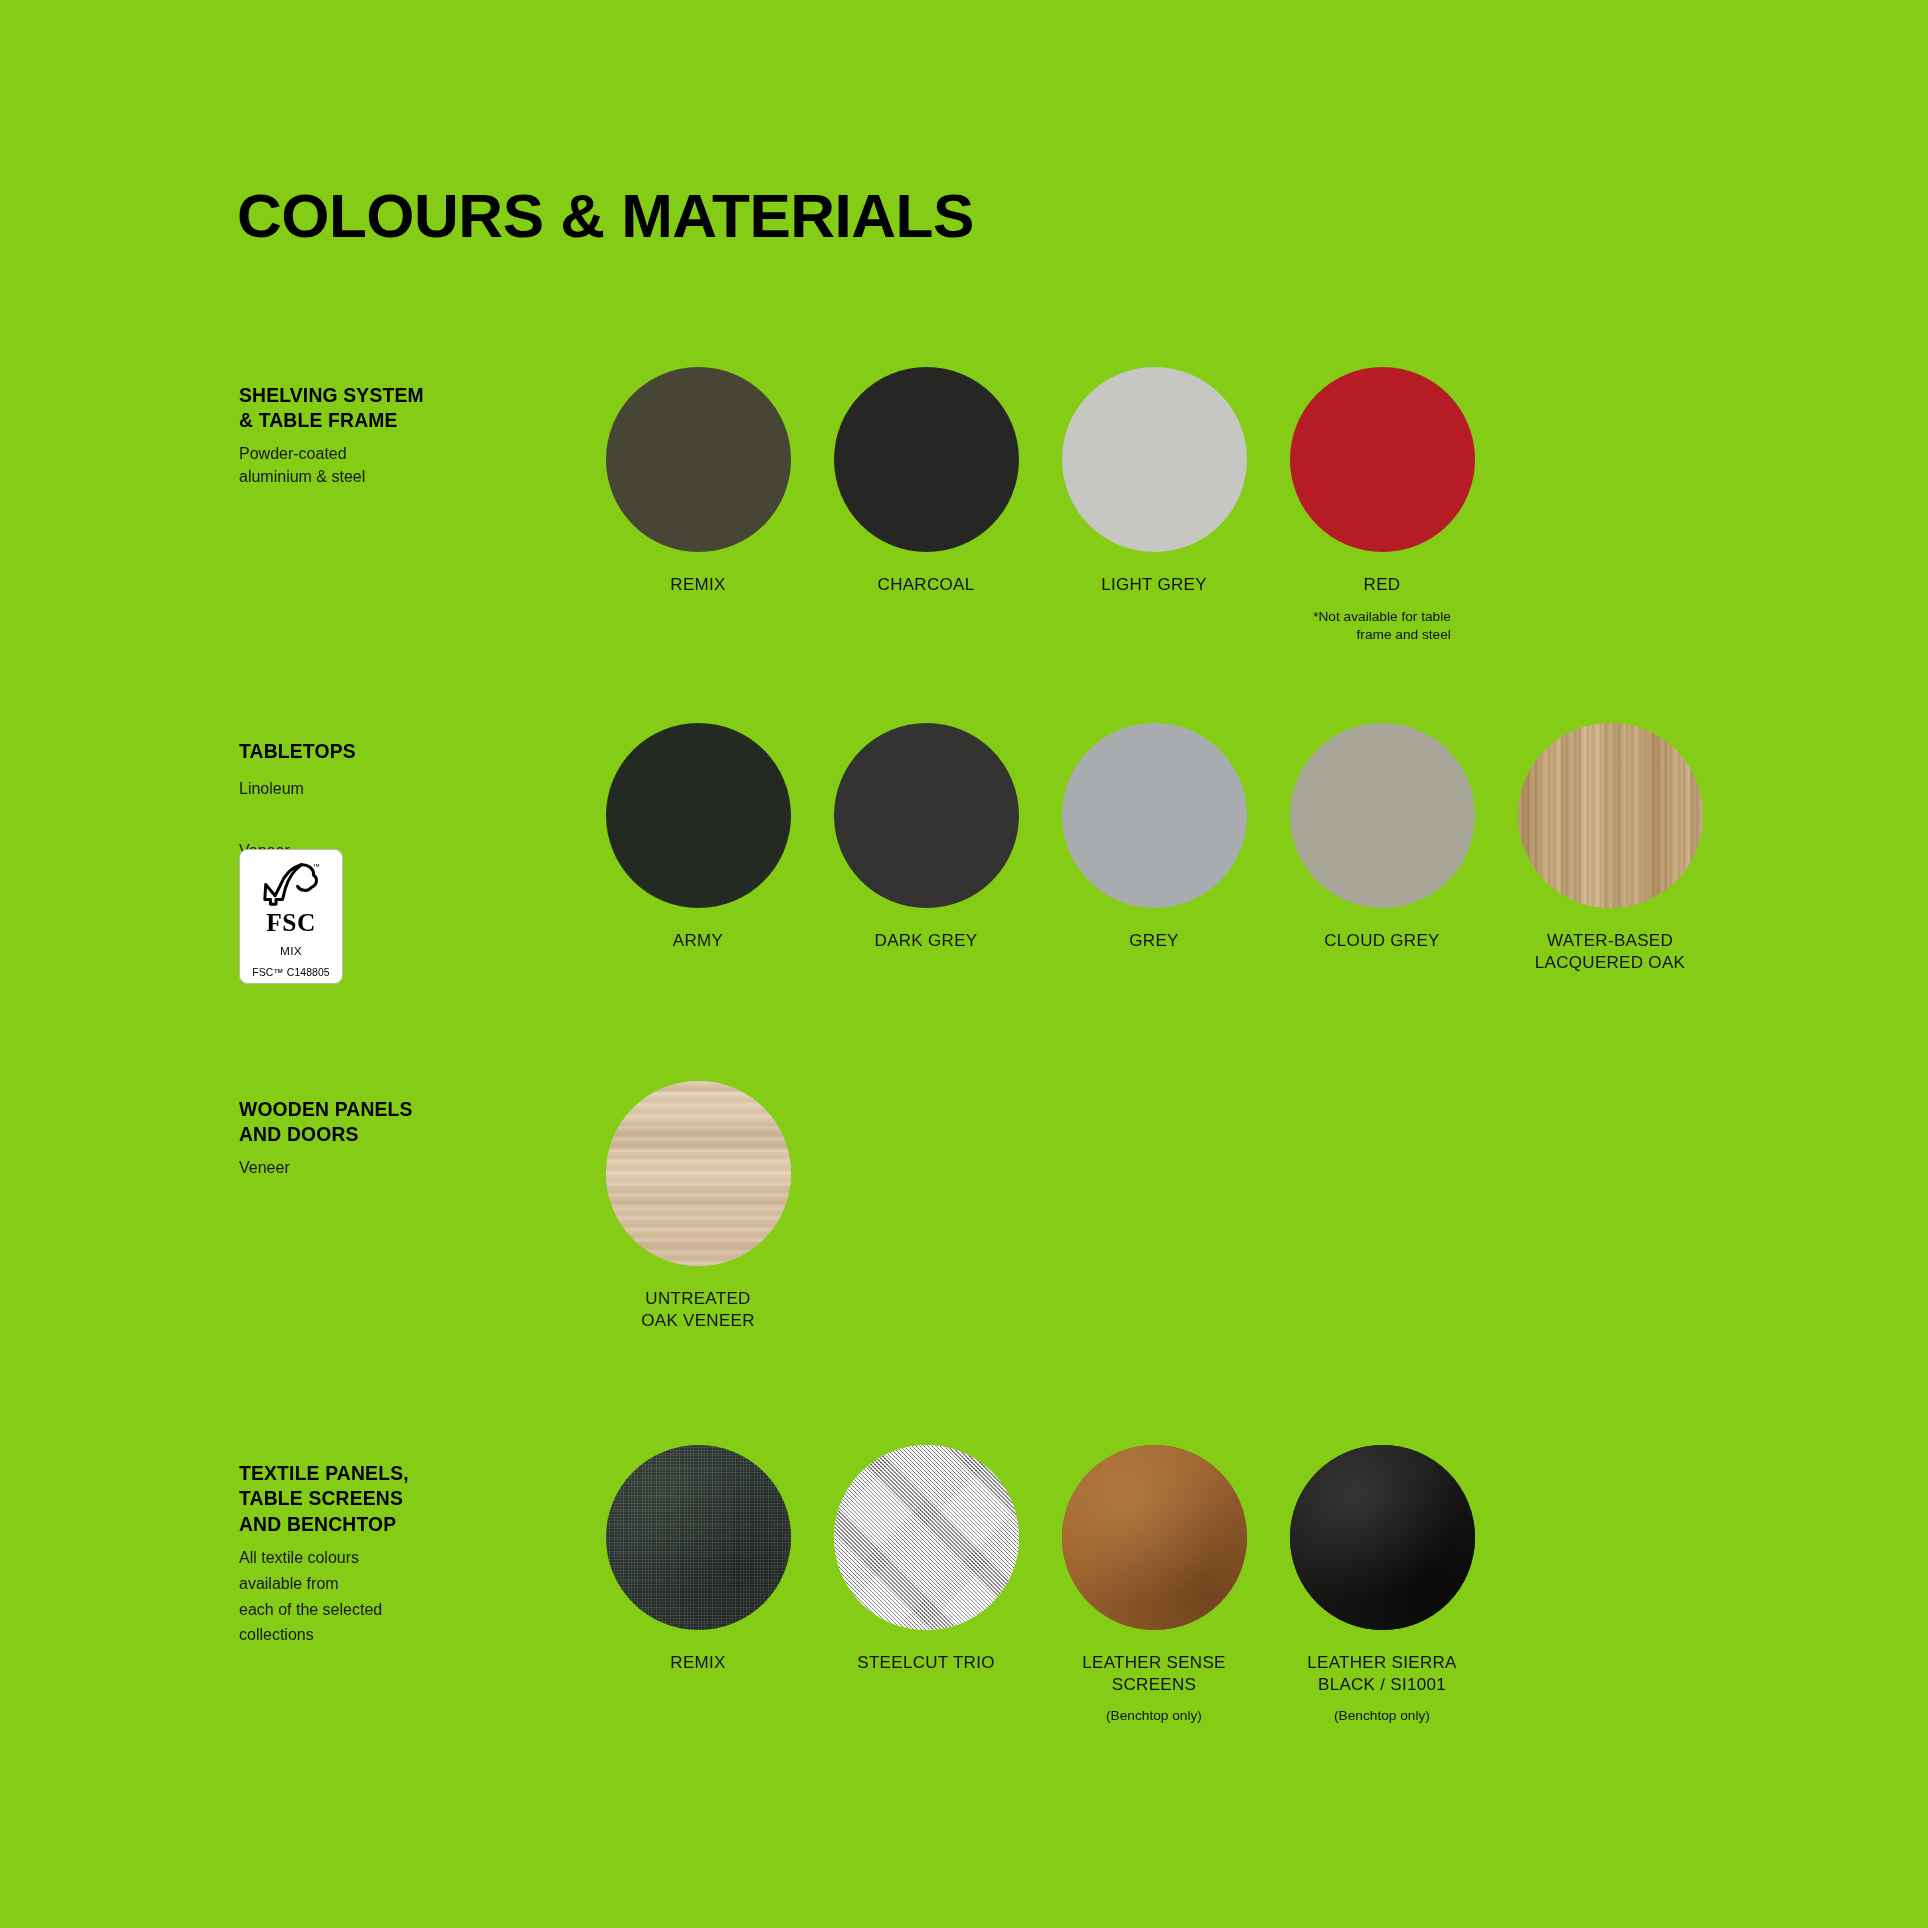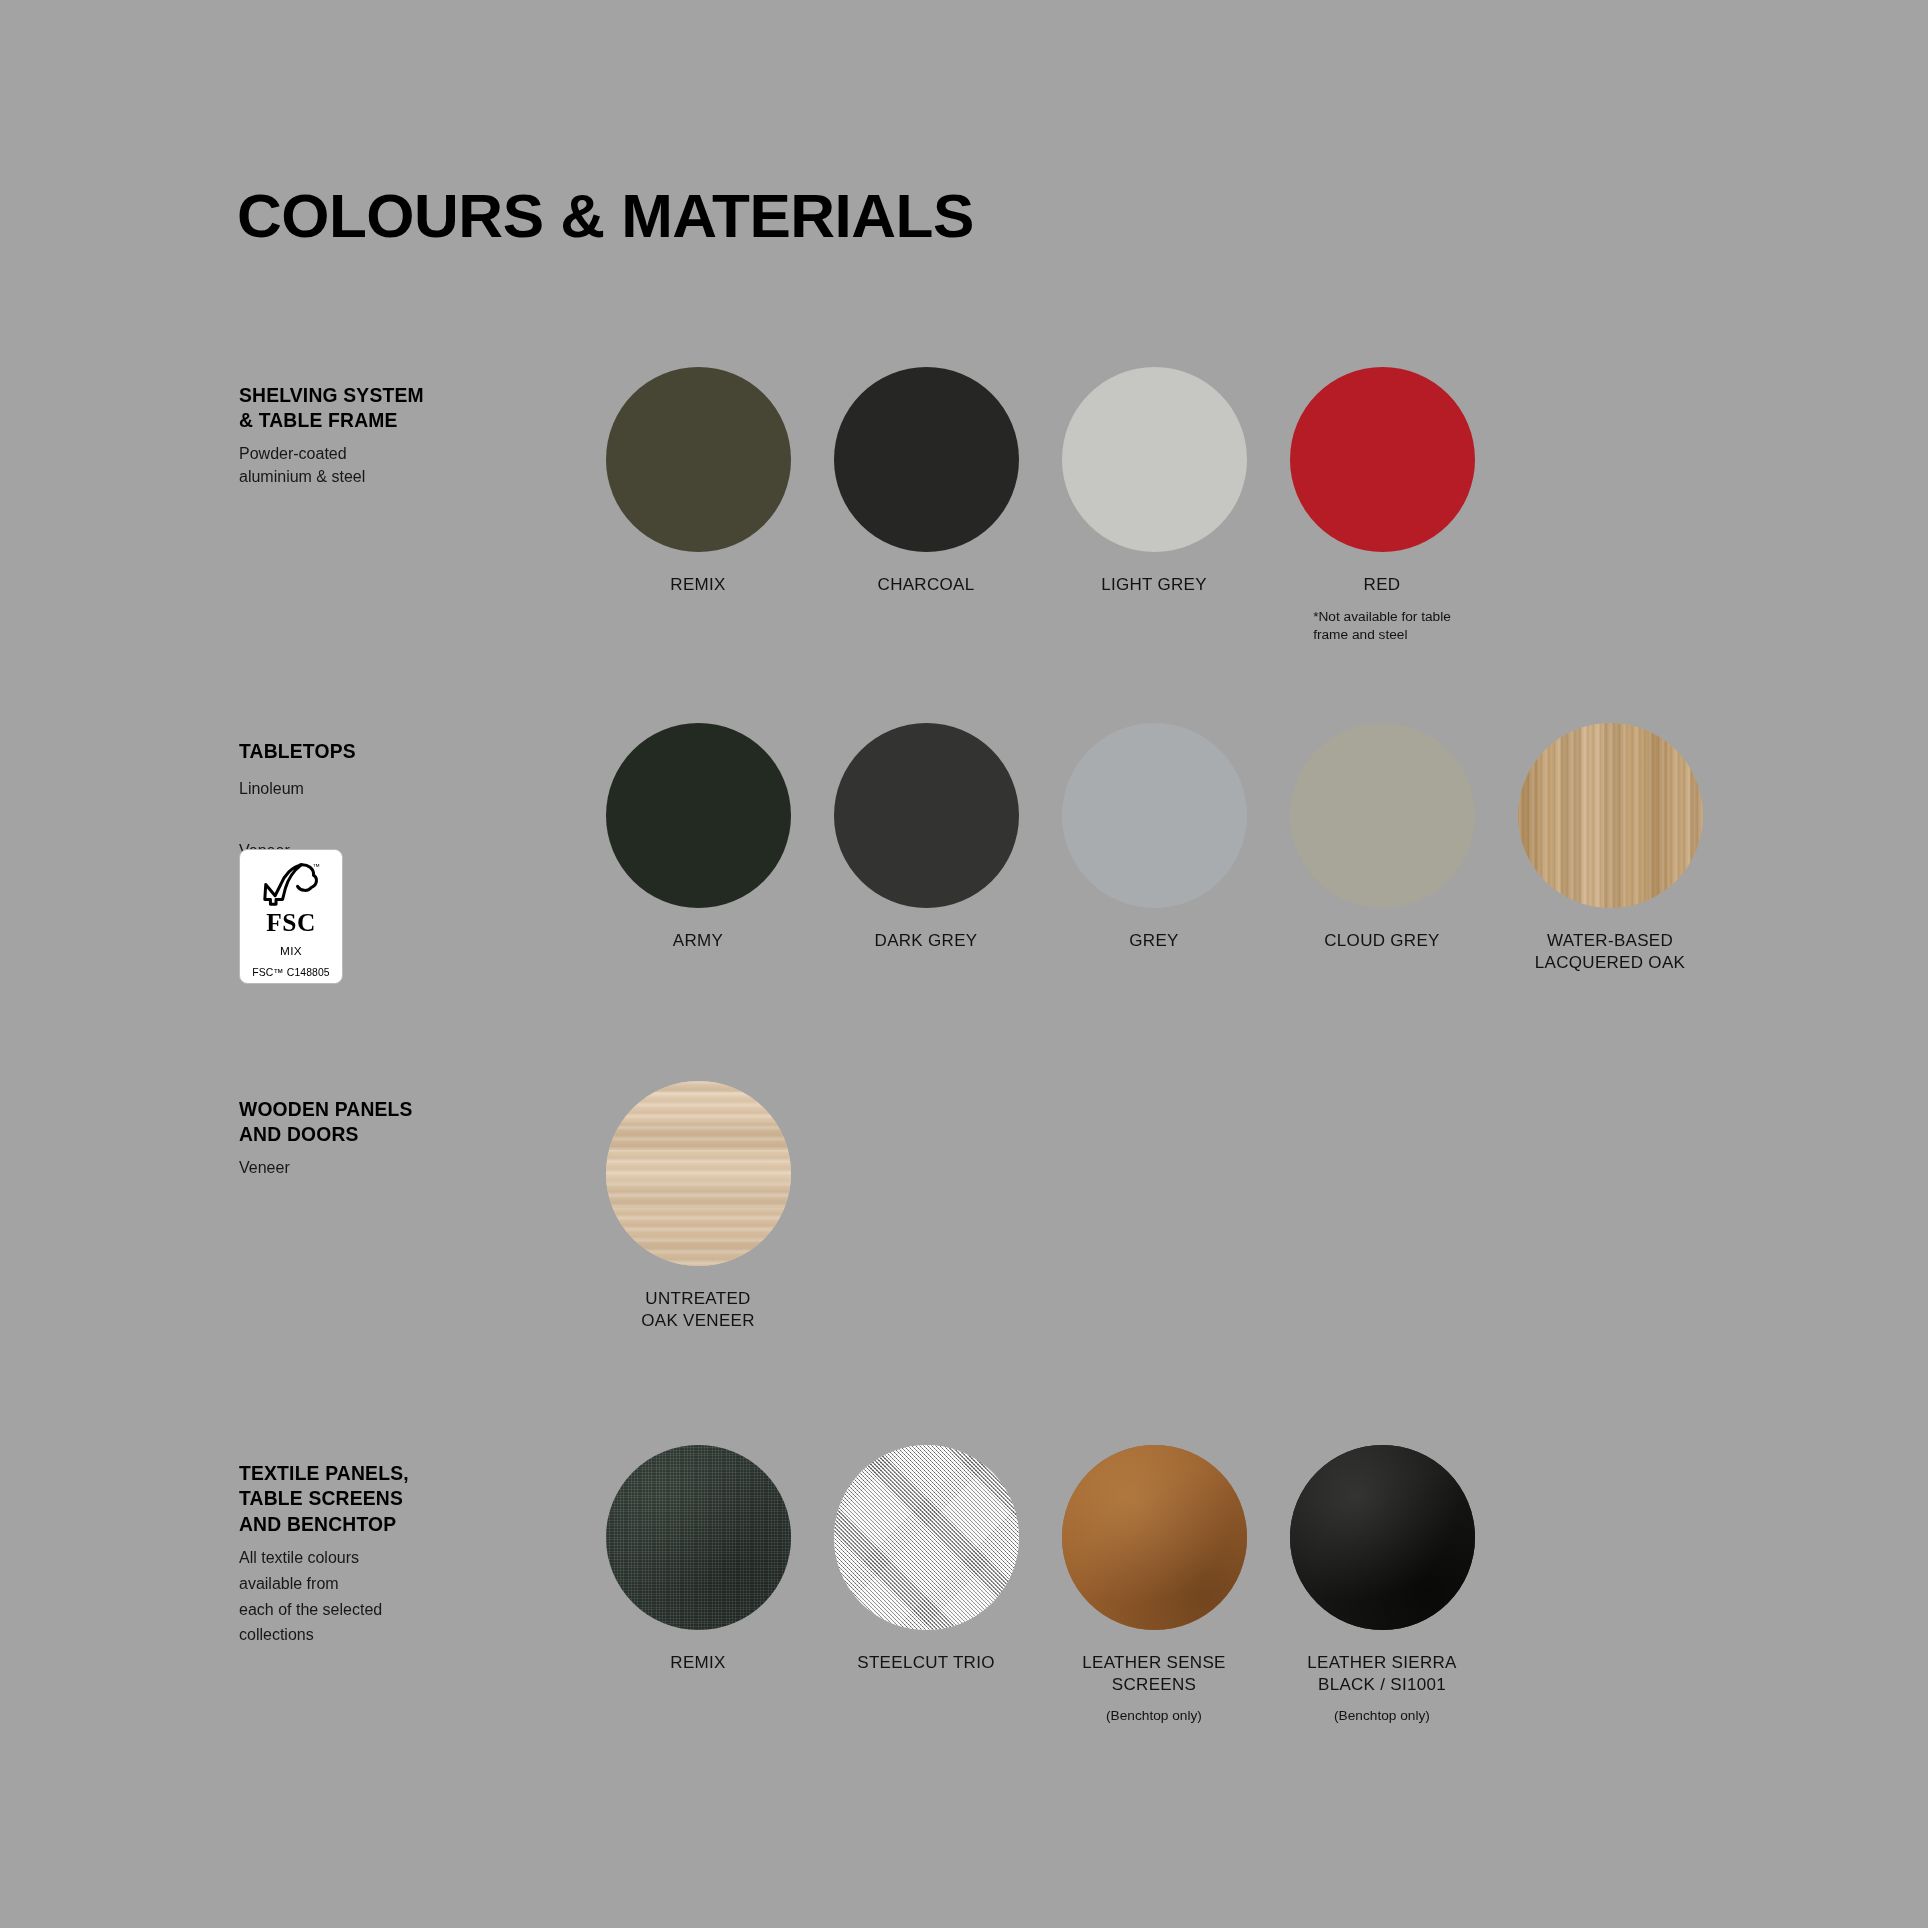--- a/index.html
+++ b/index.html
@@ -13,21 +13,21 @@
   body {
     font-family: "Liberation Sans", sans-serif;
     color: #121212;
     -webkit-font-smoothing: antialiased;
   }
 
   .page {
     position: relative;
     width: 1928px;
     height: 1928px;
-    background: #a3a3a3;
+    background: #84cc16;
     overflow: hidden;
   }
 
   
   .page-title {
     position: absolute;
     left: 237px;
     top: 185px;
     font-size: 62px;
     font-weight: 700;
@@ -144,21 +144,21 @@
     letter-spacing: 0.3px;
     text-align: center;
     color: #121212;
     white-space: pre-line;
   }
 
   .swatch-note {
     margin-top: 11.3px;
     font-size: 13.7px;
     line-height: 1.32;
-    text-align: left;
+    text-align: right;
     color: #121212;
     white-space: pre-line;
   }
   .swatch-note.tight { margin-top: 9.4px; }
 
   
   .tex-flat { width: 100%; height: 100%; }
 
   
   .tex-oak-lacquered {

